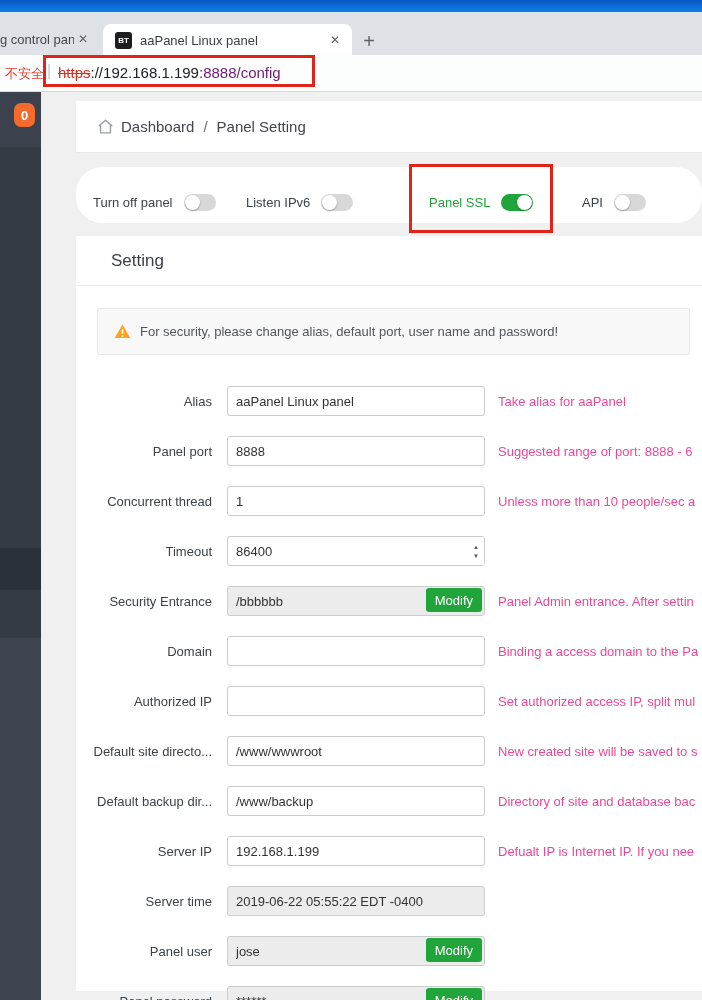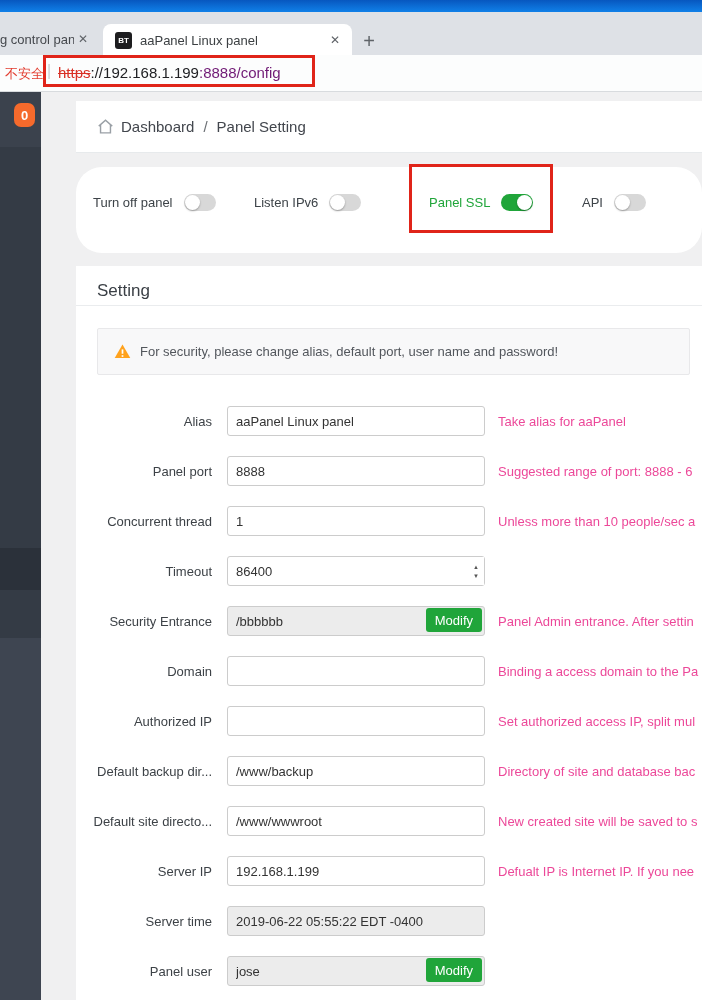--- a/index.html
+++ b/index.html
@@ -44,32 +44,32 @@
   .badge { width:21px; height:24px; margin:11px 0 0 14px; background:#f66a2c; border-radius:7px;
     color:#fff; font-size:13px; font-weight:bold; display:flex; align-items:center; justify-content:center; }
 
   .main { flex:1; background:#f0f0f1; overflow:hidden; }
   .card { background:#fff; margin-left:35px; }
   .crumb-card { margin-top:9px; height:52px; border-bottom:1px solid #e7eaec;
     display:flex; align-items:center; padding-left:21px; font-size:15px; color:#42464d; }
   .crumb-card svg { margin-right:7px; }
   .crumb-sep { margin:0 9px; color:#6a6e73; }
 
-  .toggle-card { margin-top:14px; height:86px; position:relative;border-radius:26px; }
+  .toggle-card { margin-top:14px; height:56px; position:relative;border-radius:26px; }
   .toggle-group { position:absolute; top:0; height:70px; display:flex; align-items:center; }
   .toggle-label { font-size:13px; color:#3d4348; margin-right:11px; }
   .toggle-group.on .toggle-label { color:#20a53a; }
   .switch { width:32px; height:17px; border-radius:9px; background:#d8d8d8; position:relative; }
   .switch .knob { width:15px; height:15px; border-radius:50%; background:#fff; position:absolute;
     top:1px; left:1px; box-shadow:0 1px 2px rgba(0,0,0,.3); }
   .toggle-group.on .switch { background:#20a53a; }
   .toggle-group.on .knob { left:16px; }
 
   .setting-card { margin-top:13px; height:755px; }
-  .setting-header { height:40px; line-height:50px; padding-left:21px; font-size:17px;
+  .setting-header { height:50px; line-height:50px; padding-left:35px; font-size:17px;
     color:#3a3f45; border-bottom:1px solid #eaecee; }
   .warning-box { margin:22px 0 0 21px; width:593px; height:47px; background:#f8f8f9;
     border:1px solid #e8e8ea; border-radius:2px; display:flex; align-items:center;
     padding-left:16px; font-size:13px; color:#52565c; }
   .warning-box svg { margin-right:9px; flex:0 0 17px; }
 
   .form { margin-top:31px; }
   .form-row { display:flex; align-items:center; height:30px; margin-bottom:15px;margin-top:20px; }
   .form-label { flex:0 0 136px; width:136px; text-align:right; font-size:13px; color:#3d4247; white-space:nowrap; }
   .form-field { flex:0 0 258px; width:258px; margin-left:15px; position:relative; }
@@ -137,21 +137,21 @@
     </div>
 
     <div class="card toggle-card" id="toggle-card">
   <div class="toggle-group" style="left: 17px;">
     <span class="toggle-label">Turn off panel</span>
     <span class="switch">
             <span class="knob"></span>
           </span>
   </div>
 
-  <div class="toggle-group" style="left: 178px;">
+  <div class="toggle-group" style="left: 170px;">
     <span class="toggle-label">Listen IPv6</span>
     <span class="switch">
             <span class="knob"></span>
           </span>
   </div>
 
   <div class="toggle-group on" style="left: 353px;">
     <span class="toggle-label">Panel SSL</span>
     <span class="switch">
             <span class="knob"></span>
@@ -243,37 +243,37 @@
     <div class="form-label">Authorized IP</div>
     <div class="form-field">
       <input type="text" value="" style="">
       
       
     </div>
     <div class="form-help">Set authorized access IP, split mul</div>
   </div>
 
   <div class="form-row text">
+    <div class="form-label">Default site directo...</div>
+    <div class="form-field">
+      <input type="text" value="/www/wwwroot" style="">
+      
+      
+    </div>
+    <div class="form-help">New created site will be saved to s</div>
+  </div>
+
+  <div class="form-row text">
     <div class="form-label">Default backup dir...</div>
     <div class="form-field">
       <input type="text" value="/www/backup" style="">
       
       
     </div>
     <div class="form-help">Directory of site and database bac</div>
-  </div>
-
-  <div class="form-row text">
-    <div class="form-label">Default site directo...</div>
-    <div class="form-field">
-      <input type="text" value="/www/wwwroot" style="">
-      
-      
-    </div>
-    <div class="form-help">New created site will be saved to s</div>
   </div>
 
   <div class="form-row text">
     <div class="form-label">Server IP</div>
     <div class="form-field">
       <input type="text" value="192.168.1.199" style="">
       
       
     </div>
     <div class="form-help">Defualt IP is Internet IP. If you nee</div>

